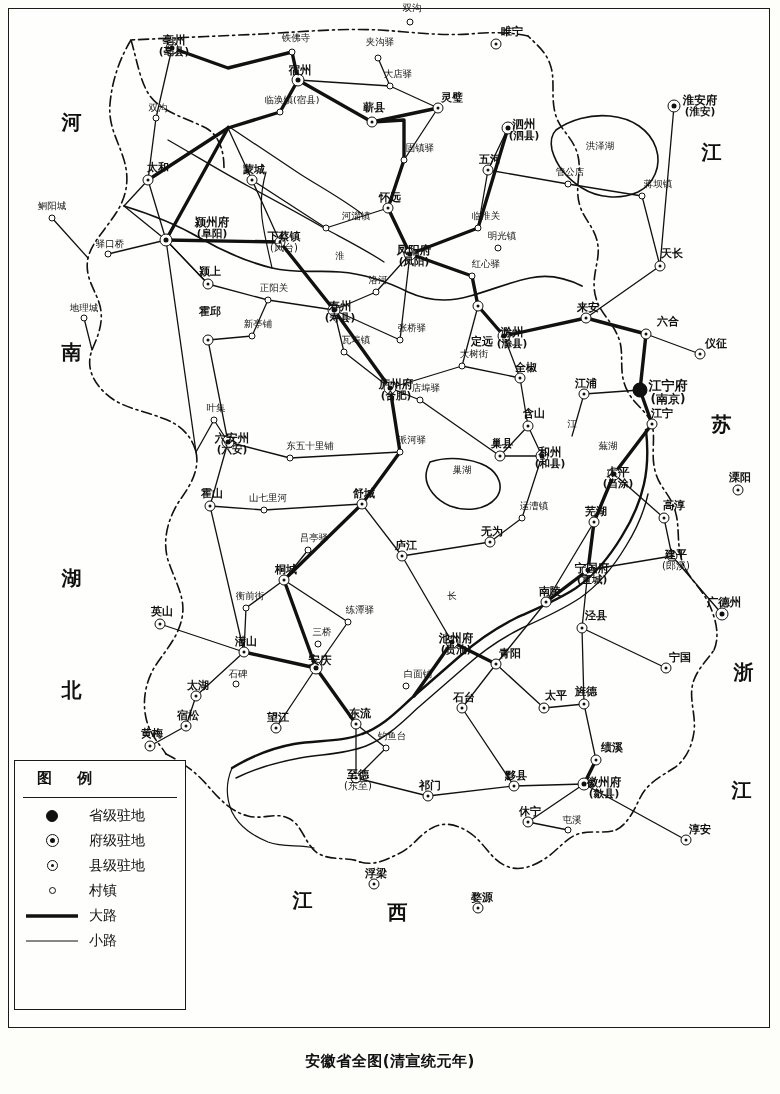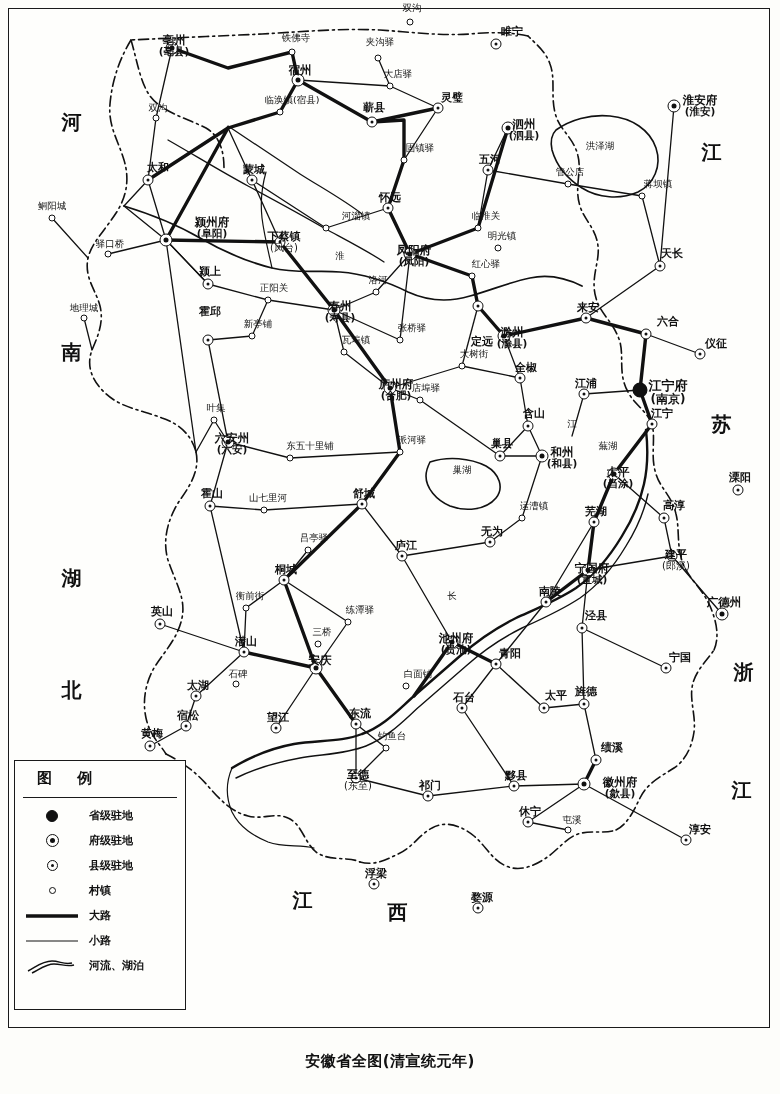--- a/index.html
+++ b/index.html
@@ -125,23 +125,22 @@
     display: flex;
     align-items: center;
   }
   .legend-sym {
     width: 74px;
     display: flex;
     align-items: center;
     justify-content: center;
   }
   .legend-text {
-    font-size: 11px;
+    font-size: 14px;
     white-space: nowrap;
-    font-weight: bold;
   }
   .sym-dot-l {
     width: 10px; height: 10px; border-radius: 50%;
     background: #111; border: 1.5px solid #111;
   }
   .sym-ring2 {
     width: 11px; height: 11px; border-radius: 50%;
     border: 1.5px solid #111;
     display: flex; align-items: center; justify-content: center;
   }
@@ -507,21 +506,21 @@
       <div class="label lbl-town" style="left: 412px; top: 440px;"><span>派河驿</span></div>
       <div class="marker m-town" style="left: 290px; top: 458px;"></div>
       <div class="label lbl-town" style="left: 310px; top: 446px;"><span>东五十里铺</span></div>
       <div class="marker m-county" style="left: 500px; top: 456px;">
         <i></i>
       </div>
       <div class="label lbl-county" style="left: 502px; top: 444px;"><span>巢县</span></div>
       <div class="marker m-pref" style="left: 542px; top: 456px;">
         <i></i>
       </div>
-      <div class="label lbl-prefecture" style="left: 550px; top: 458px; margin-left: 12px;"><span>和州</span><span class="sub">(和县)</span></div>
+      <div class="label lbl-prefecture" style="left: 550px; top: 458px;"><span>和州</span><span class="sub">(和县)</span></div>
       <div class="label lbl-water" style="left: 608px; top: 446px;"><span>蕪湖</span></div>
       <div class="marker m-pref" style="left: 614px; top: 474px;">
         <i></i>
       </div>
       <div class="label lbl-prefecture" style="left: 618px; top: 478px;"><span>太平</span><span class="sub">(当涂)</span></div>
       <div class="marker m-county" style="left: 738px; top: 490px;">
         <i></i>
       </div>
       <div class="label lbl-county" style="left: 740px; top: 478px;"><span>溧阳</span></div>
       <div class="label lbl-water" style="left: 462px; top: 470px;"><span>巢湖</span></div>
@@ -652,21 +651,21 @@
         <i></i>
       </div>
       <div class="label lbl-county" style="left: 612px; top: 748px;"><span>绩溪</span></div>
       <div class="marker m-county" style="left: 356px; top: 778px;">
         <i></i>
       </div>
       <div class="label lbl-county" style="left: 358px; top: 780px;"><span>至德</span><span class="sub">(东至)</span></div>
       <div class="marker m-pref" style="left: 584px; top: 784px;">
         <i></i>
       </div>
-      <div class="label lbl-prefecture" style="left: 620px; top: 788px;"><span>徽州府</span><span class="sub">(歙县)</span></div>
+      <div class="label lbl-prefecture" style="left: 604px; top: 788px;"><span>徽州府</span><span class="sub">(歙县)</span></div>
       <div class="marker m-county" style="left: 514px; top: 786px;">
         <i></i>
       </div>
       <div class="label lbl-county" style="left: 516px; top: 776px;"><span>黟县</span></div>
       <div class="marker m-county" style="left: 428px; top: 796px;">
         <i></i>
       </div>
       <div class="label lbl-county" style="left: 430px; top: 786px;"><span>祁门</span></div>
       <div class="marker m-county" style="left: 528px; top: 822px;">
         <i></i>
@@ -739,27 +738,18 @@
 
       <div class="legend-row">
         <div class="legend-sym">
           <svg width="56" height="10">
               <line x1="2" y1="5" x2="54" y2="5" stroke="#111" stroke-width="1.2"></line>
             </svg>
         </div>
         <div class="legend-text">小路</div>
       </div>
 
-      <div class="legend-row">
-        <div class="legend-sym">
-          <svg width="56" height="18" viewBox="0 0 56 18">
-            <path d="M4,14 C12,10 18,4 28,4 C36,4 40,8 48,6" fill="none" stroke="#111" stroke-width="1.4"></path>
-            <path d="M8,16 C16,12 22,7 30,7 C38,7 42,10 50,8" fill="none" stroke="#111" stroke-width="1.4"></path>
-          </svg>
-        </div>
-        <div class="legend-text">河流、湖泊</div>
-      </div>
 
     </div>
   </div>
 
   <div class="caption">安徽省全图(清宣统元年)</div>
 </div>
 
 </body></html>

